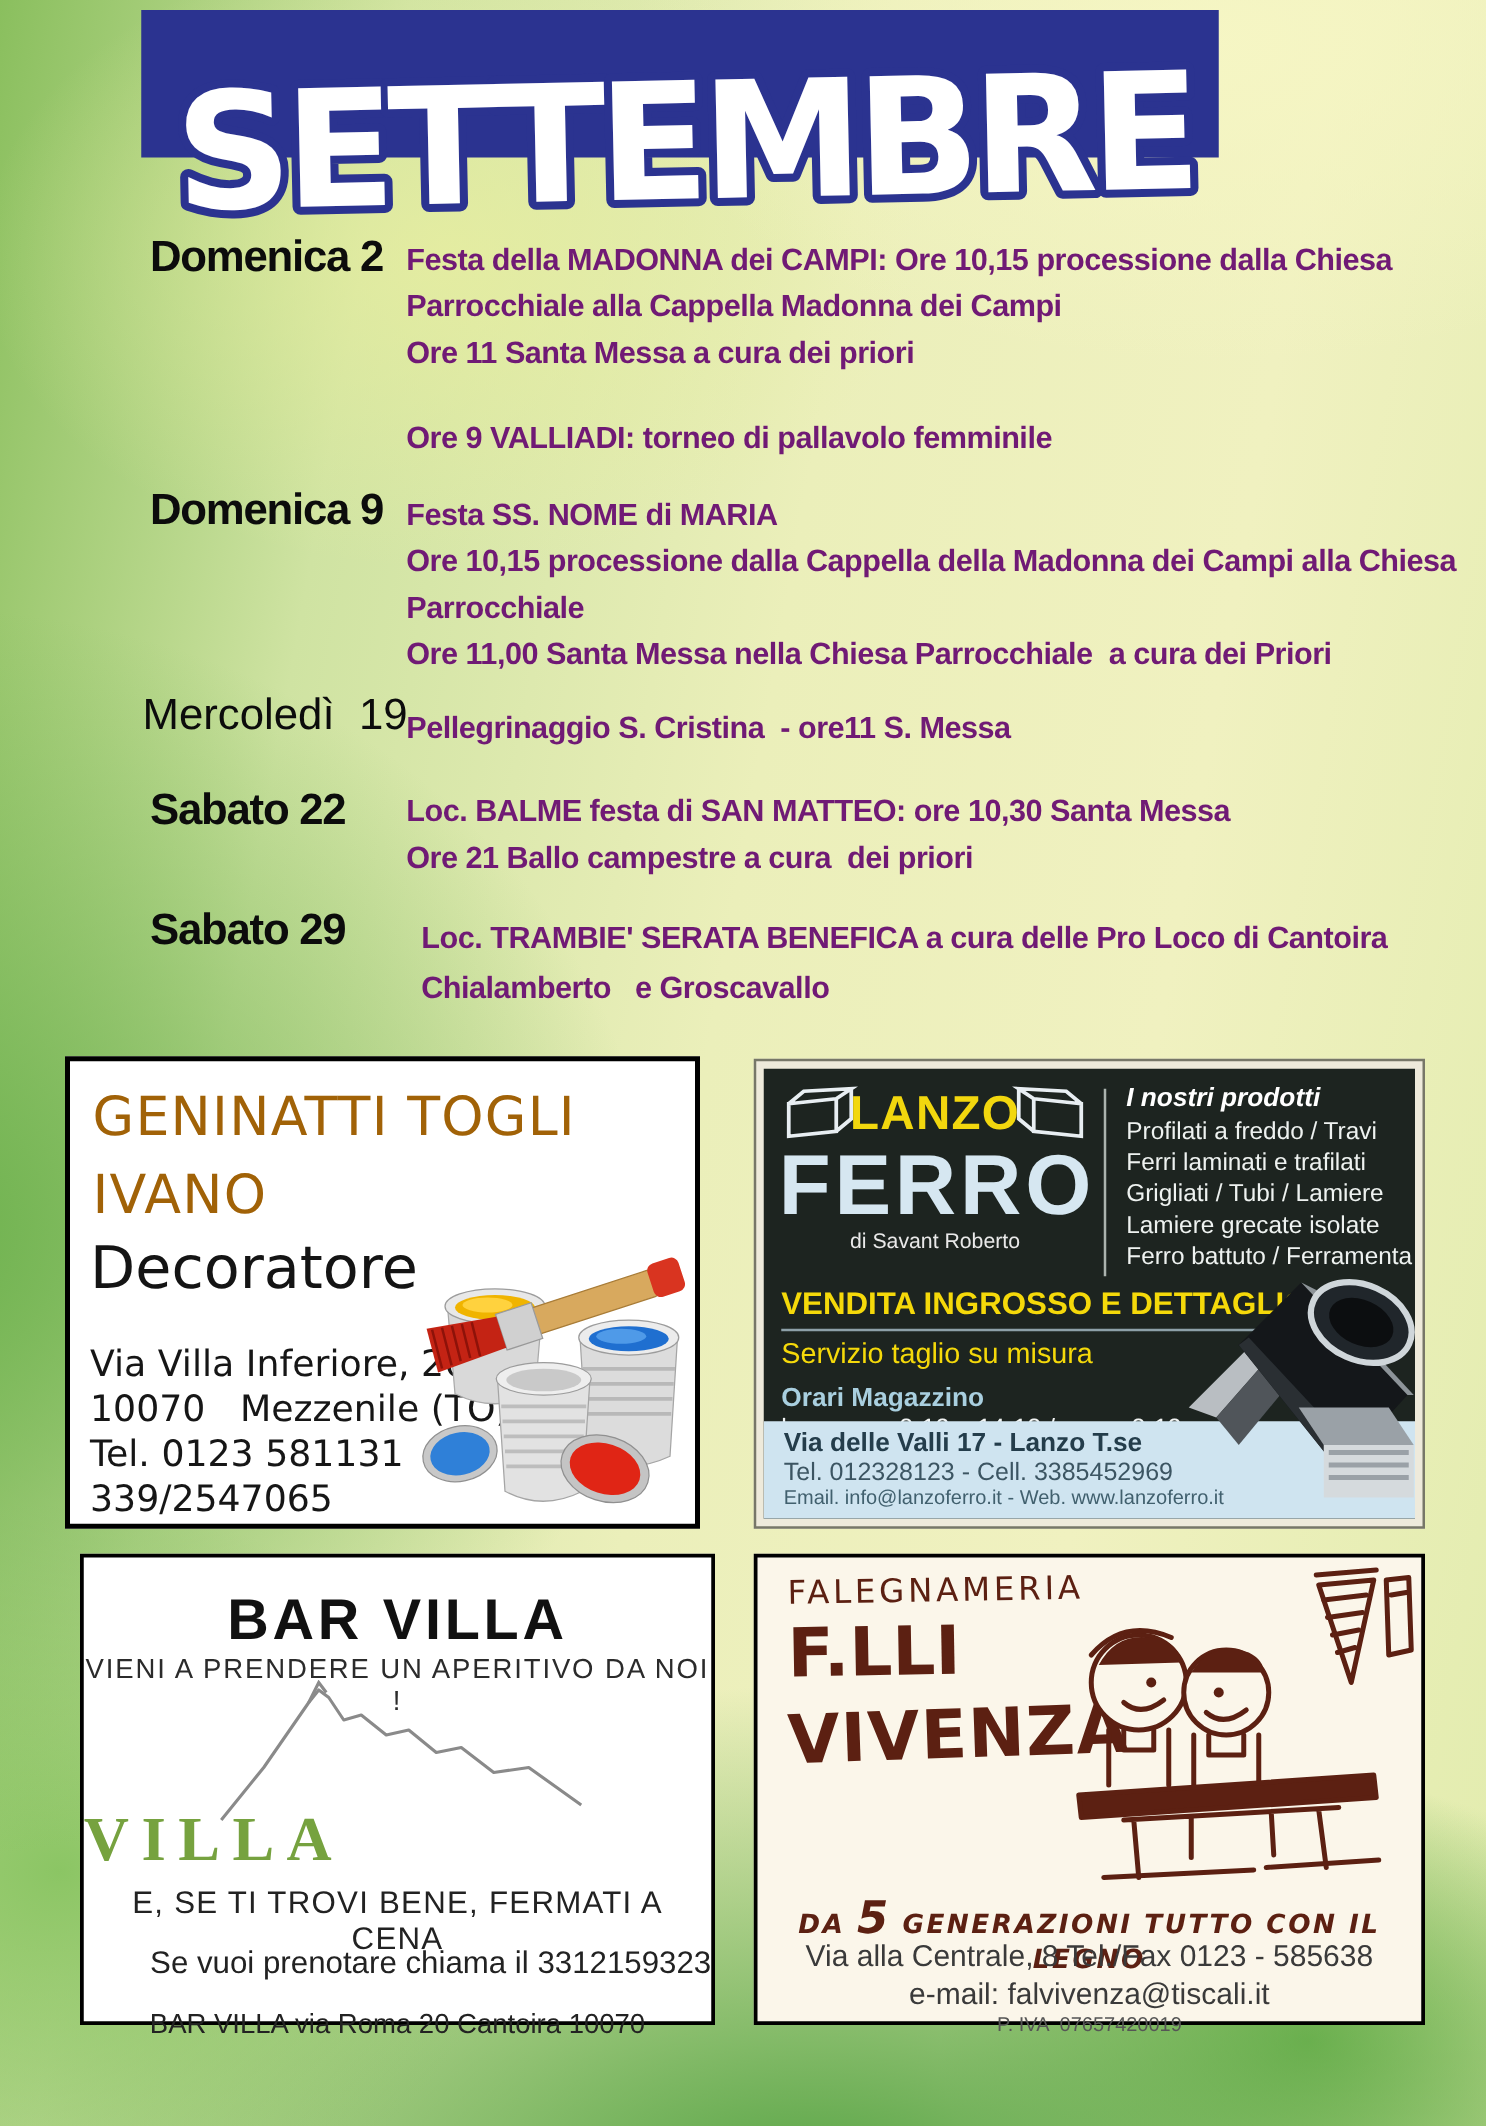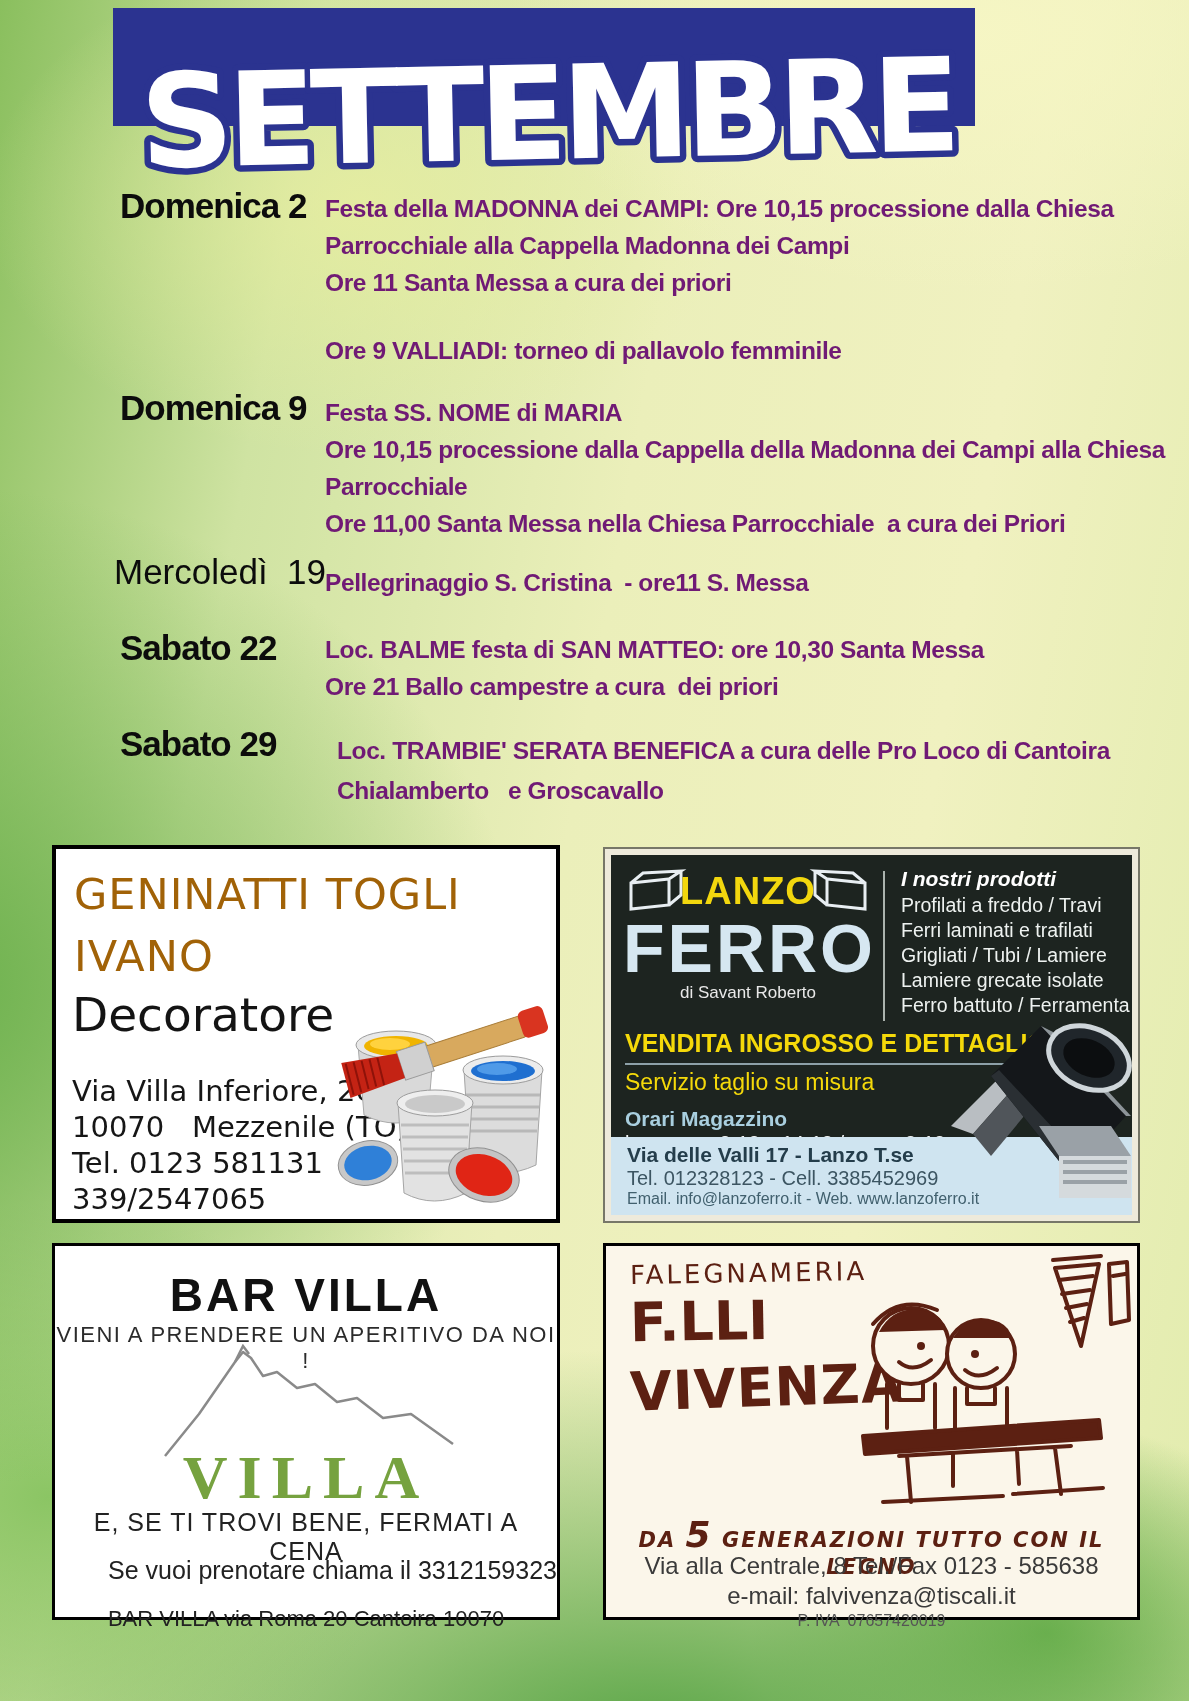--- a/index.html
+++ b/index.html
@@ -27,21 +27,21 @@
   .event-date{position:absolute;left:0;top:0;font-size:35px;font-weight:700;color:#0c0c0c;letter-spacing:-1px;}
   .event-date.light{font-weight:400;letter-spacing:0;}
   .event-lines{position:absolute;left:205px;top:0;}
   .event-lines .line{font-size:24.5px;font-weight:700;color:#701a75;line-height:37px;letter-spacing:-0.4px;}
   .event-lines.indent{padding-left:12px;}
 
   
   .adbox{background:#fff;border:4px solid #000;box-sizing:border-box;}
   .box-geninatti{left:52px;top:845px;width:508px;height:378px;}
   .box-lanzo{left:603px;top:847px;width:537px;height:376px;background:#eeeadb;border:2px solid #777768;padding:6px;}
-  .box-villa{left:52px;top:1243px;width:508px;height:377px;border-width:3px;}
+  .box-villa{left:64px;top:1243px;width:508px;height:377px;border-width:3px;}
   .box-vivenza{left:603px;top:1243px;width:537px;height:377px;border-width:3px;background:#fbf6ea;}
 
   
   .gen-name{left:18px;font-size:43px;color:#a16207;letter-spacing:1px;font-family:"DejaVu Sans",sans-serif;}
   .gen-role{left:16px;top:138px;font-size:47px;color:#141414;font-family:"DejaVu Sans",sans-serif;}
   .gen-addr{left:16px;top:224px;font-size:29px;line-height:36px;color:#161616;font-family:"DejaVu Sans",sans-serif;}
   .gen-art{right:0px;bottom:4px;}
 
   
   .lanzo-black{position:relative;width:100%;height:100%;background:#1d2420;overflow:hidden;}
@@ -61,21 +61,21 @@
   .lz-footer{left:0;right:0;bottom:0;height:72px;background:#cfe4f0;padding:6px 0 0 16px;z-index:1;}
   .lz-f1{font-size:21px;font-weight:700;color:#243d4b;}
   .lz-f2{font-size:20px;color:#3c5562;}
   .lz-f3{font-size:16px;color:#41606e;}
   .lz-steel{right:-4px;bottom:-6px;z-index:2;}
 
   
   .bv-title{left:0;right:0;top:22px;text-align:center;font-size:46px;font-weight:700;color:#111;letter-spacing:3px;}
   .bv-tag{left:0;right:0;top:76px;text-align:center;font-size:22px;color:#2b2b2b;letter-spacing:1.5px;}
   .bv-mountain{left:104px;top:98px;}
-  .bv-logo{left:0;right:0;top:196px;text-align:center;font-family:"Liberation Serif",serif;font-size:62px;font-weight:700;color:#76a23f;letter-spacing:10px;}
+  .bv-logo{left:0;right:0;top:196px;font-family:"Liberation Serif",serif;font-size:50px;font-weight:700;color:#76a23f;letter-spacing:10px;}
   .bv-l1{left:0;right:0;top:262px;text-align:center;font-size:25px;color:#222;letter-spacing:1px;}
   .bv-l2{left:0;right:0;top:310px;text-align:right;font-size:25px;color:#222;}
   .bv-addr{left:0;right:0;top:360px;text-align:center;font-size:22px;color:#222;}
 
   
   .vv-brown{color:#5c2012;font-family:"DejaVu Sans",sans-serif;}
   .vv-cat{left:24px;top:12px;font-size:26px;letter-spacing:3px;transform:rotate(-1deg);}
   .vv-n1{left:24px;top:44px;font-size:54px;font-weight:700;transform:rotate(-1deg);}
   .vv-n2{left:24px;top:110px;font-size:54px;font-weight:700;transform:rotate(-2deg);letter-spacing:1px;}
   .vv-art{right:4px;top:4px;}

